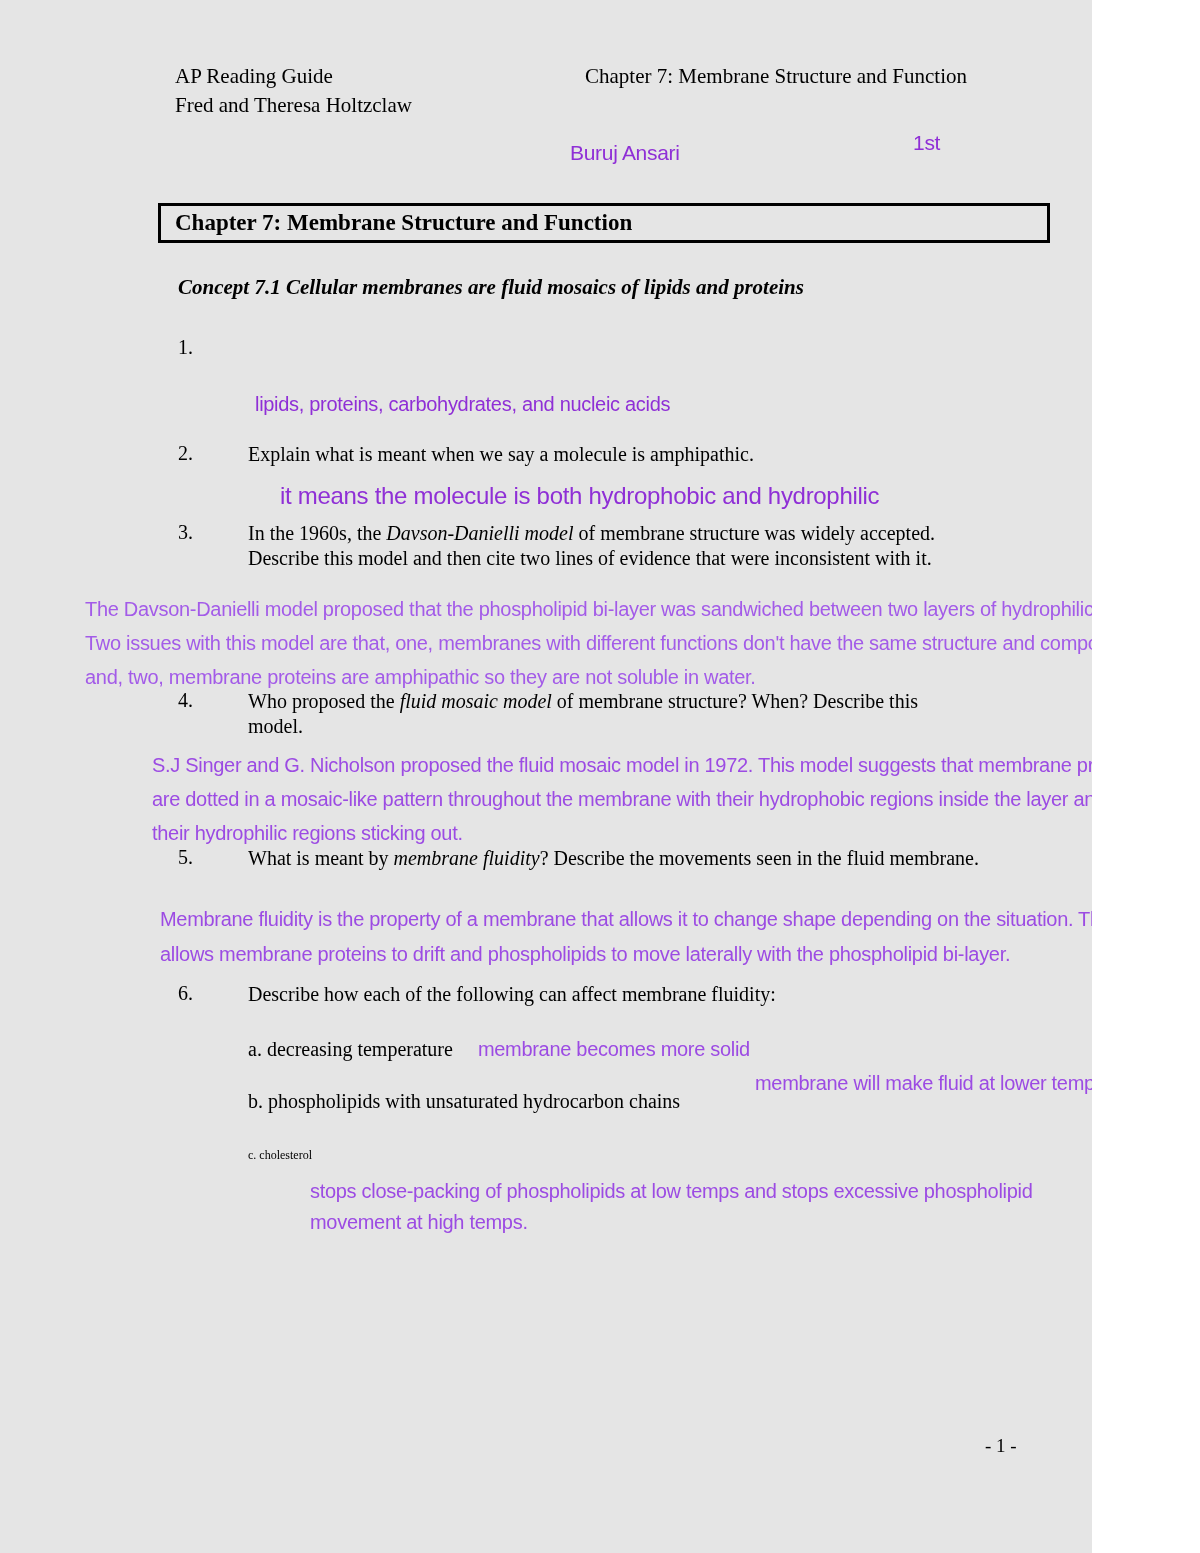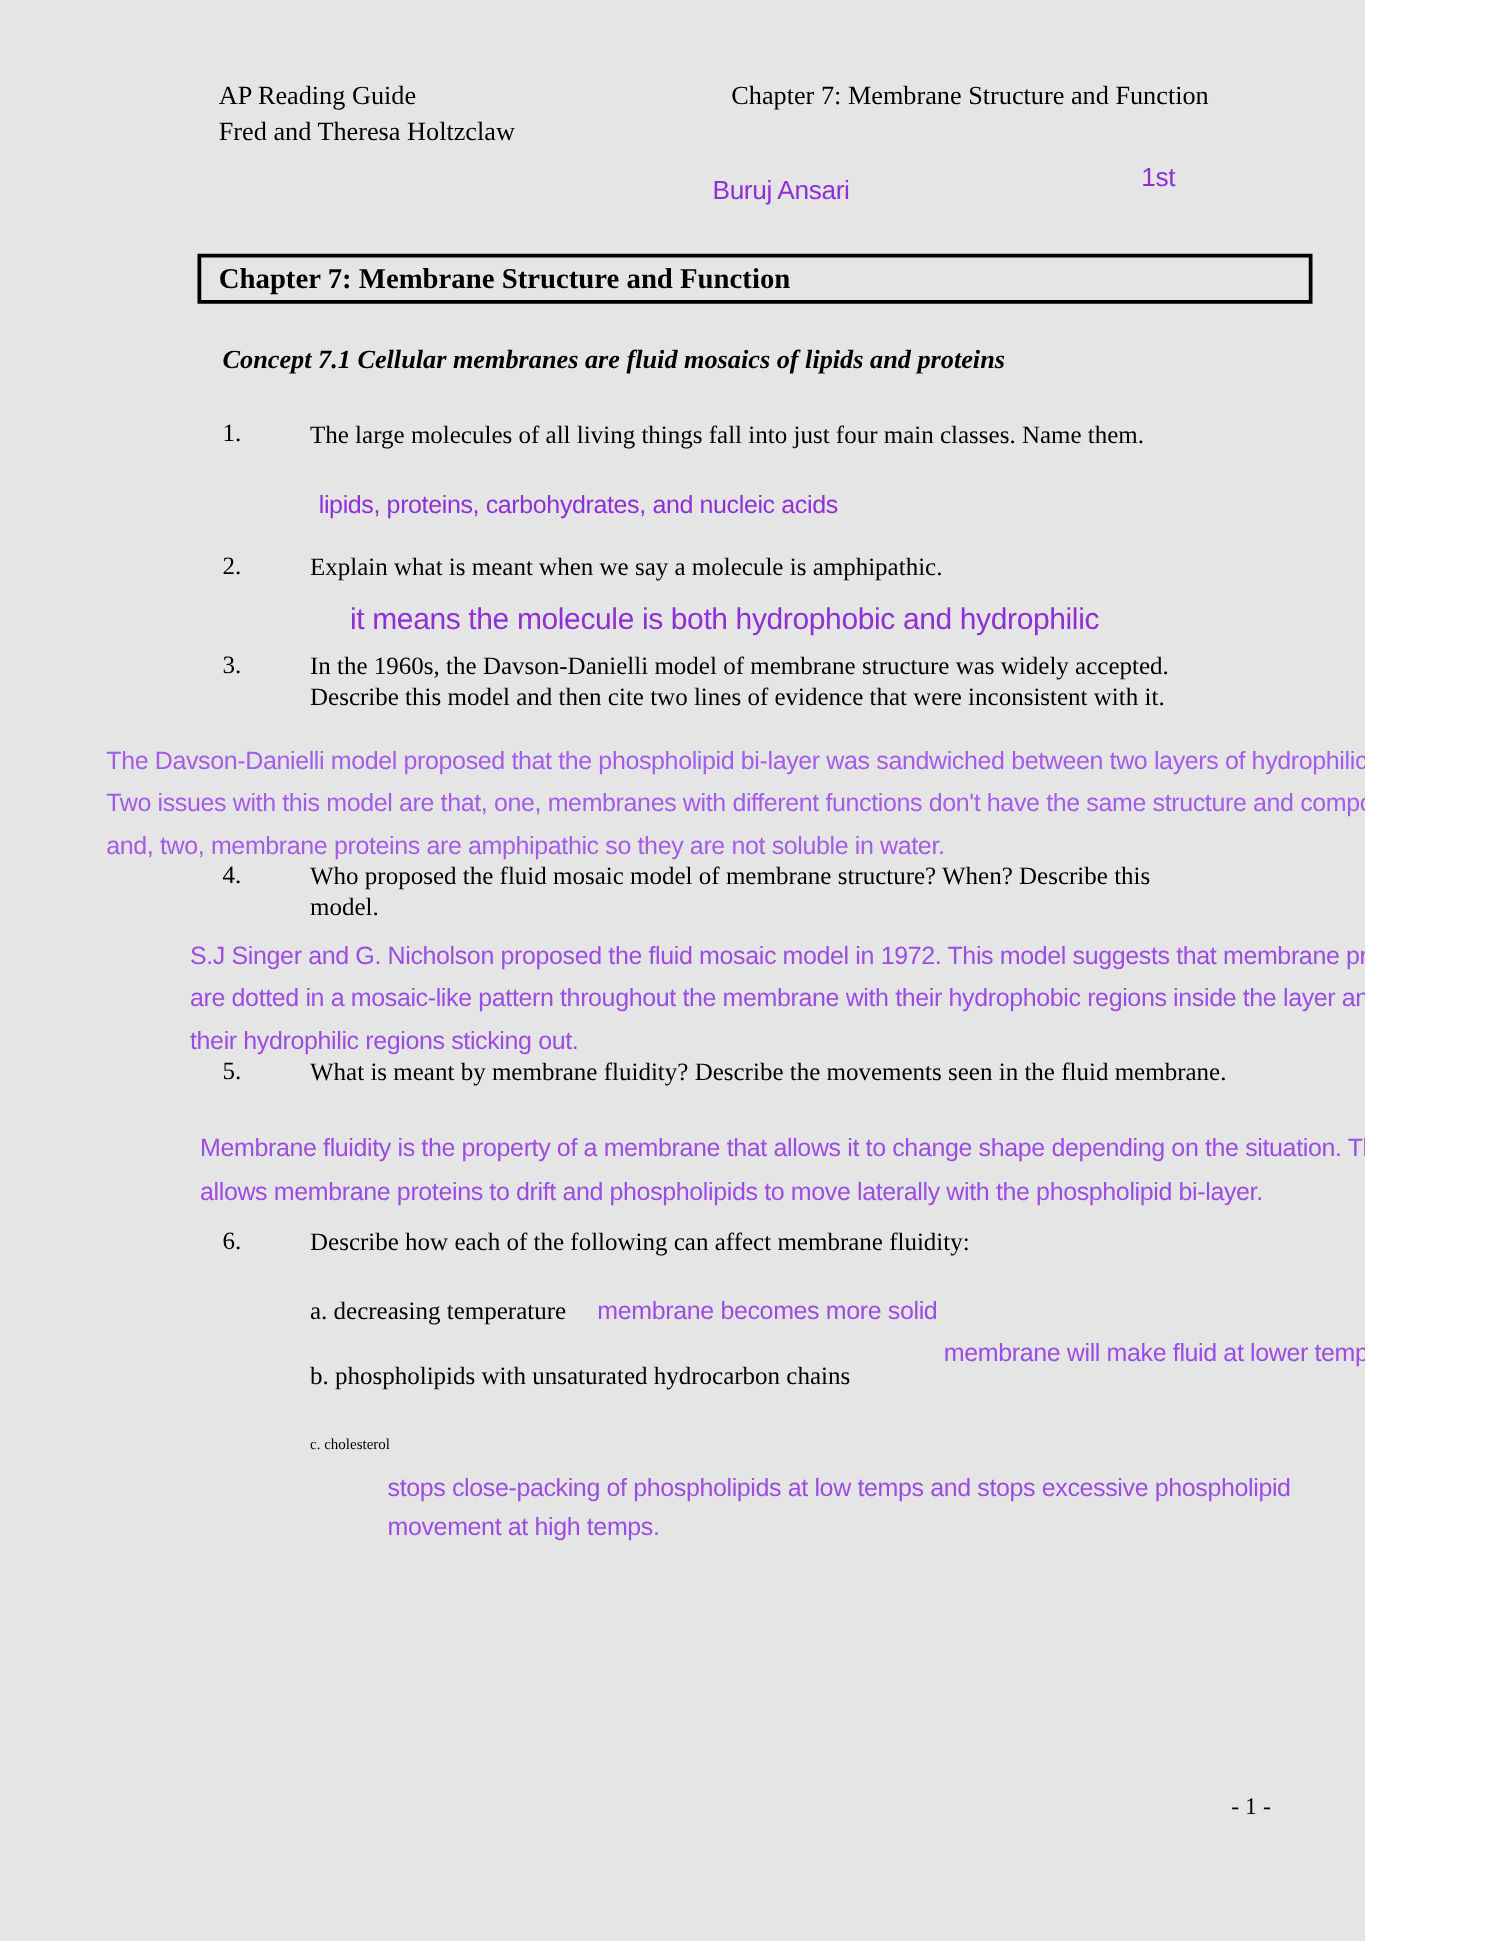--- a/index.html
+++ b/index.html
@@ -6,21 +6,21 @@
   .page{
     position:relative;
     width:1092px;height:1553px;
     background:#e5e5e5;
     font-family:"Liberation Serif", serif;
     color:#000;
     overflow:hidden;
   }
   .abs{position:absolute;}
   .hand{font-family:"Liberation Sans", sans-serif; letter-spacing:-0.3px;}
-  .ital{}
+  .ital{font-style:italic;}
 
   
   #hdr-left{left:175px;top:62px;font-size:21px;line-height:29px;}
   #hdr-right{left:585px;top:62px;font-size:21px;line-height:29px;}
 
   
   #name-row{left:498px;top:152px;font-size:22px;font-weight:bold;white-space:nowrap;}
   .uline{display:inline-block;border-bottom:2px solid #000;height:20px;vertical-align:baseline;}
   #name-uline{width:277px;}
   #period-uline{width:136px;}
@@ -87,21 +87,20 @@
   <div class="abs hand" id="name-value">Buruj Ansari</div>
   <div class="abs hand" id="period-value">1st</div>
 
   <div class="abs" id="title-box">
     <div class="t">Chapter 7: Membrane Structure and Function</div>
   </div>
 
   <div class="abs" id="concept">Concept 7.1 Cellular membranes are fluid mosaics of lipids and proteins</div>
 
   <div class="abs qnum" id="q1-num">1.</div>
-  <div class="abs qtext" id="q1-text">The large molecules of all living things fall into just four main classes. Name them.</div>
   <div class="abs ans" id="a1">lipids, proteins, carbohydrates, and nucleic acids</div>
 
   <div class="abs qnum" id="q2-num">2.</div>
   <div class="abs qtext" id="q2-text">Explain what is meant when we say a molecule is amphipathic.</div>
   <div class="abs ans" id="a2">it means the molecule is both hydrophobic and hydrophilic</div>
 
   <div class="abs qnum" id="q3-num">3.</div>
   <div class="abs qtext" id="q3-text"><span>In the 1960s, the </span><span class="ital">Davson-Danielli model</span><span> of membrane structure was widely accepted. Describe this model and then cite two lines of evidence that were inconsistent with it.</span></div>
   <div class="abs ans" id="a3">The Davson-Danielli model proposed that the phospholipid bi-layer was sandwiched between two layers of hydrophilic proteins, Two issues with this model are that, one, membranes with different functions don't have the same structure and composition and, two, membrane proteins are amphipathic so they are not soluble in water.</div>
 

